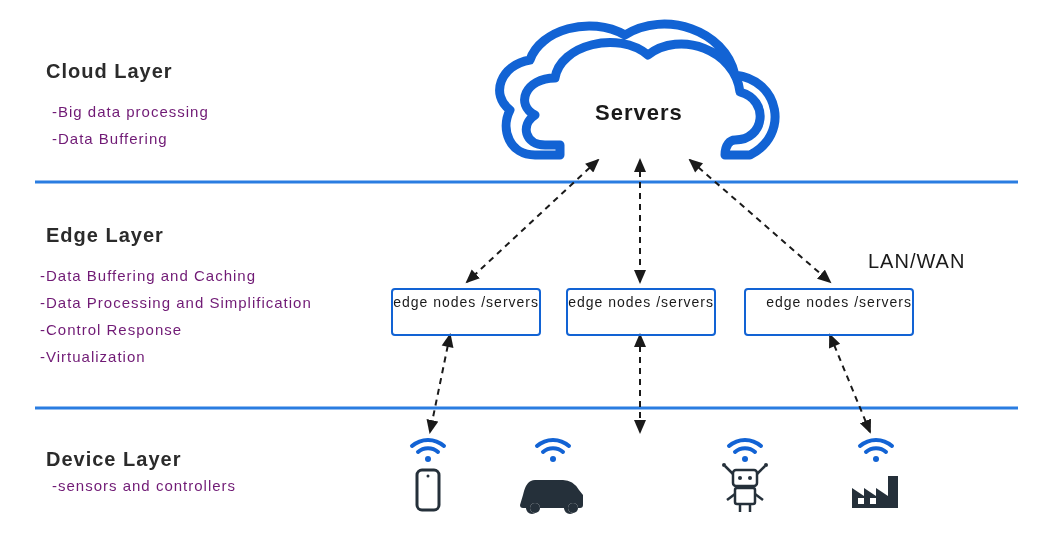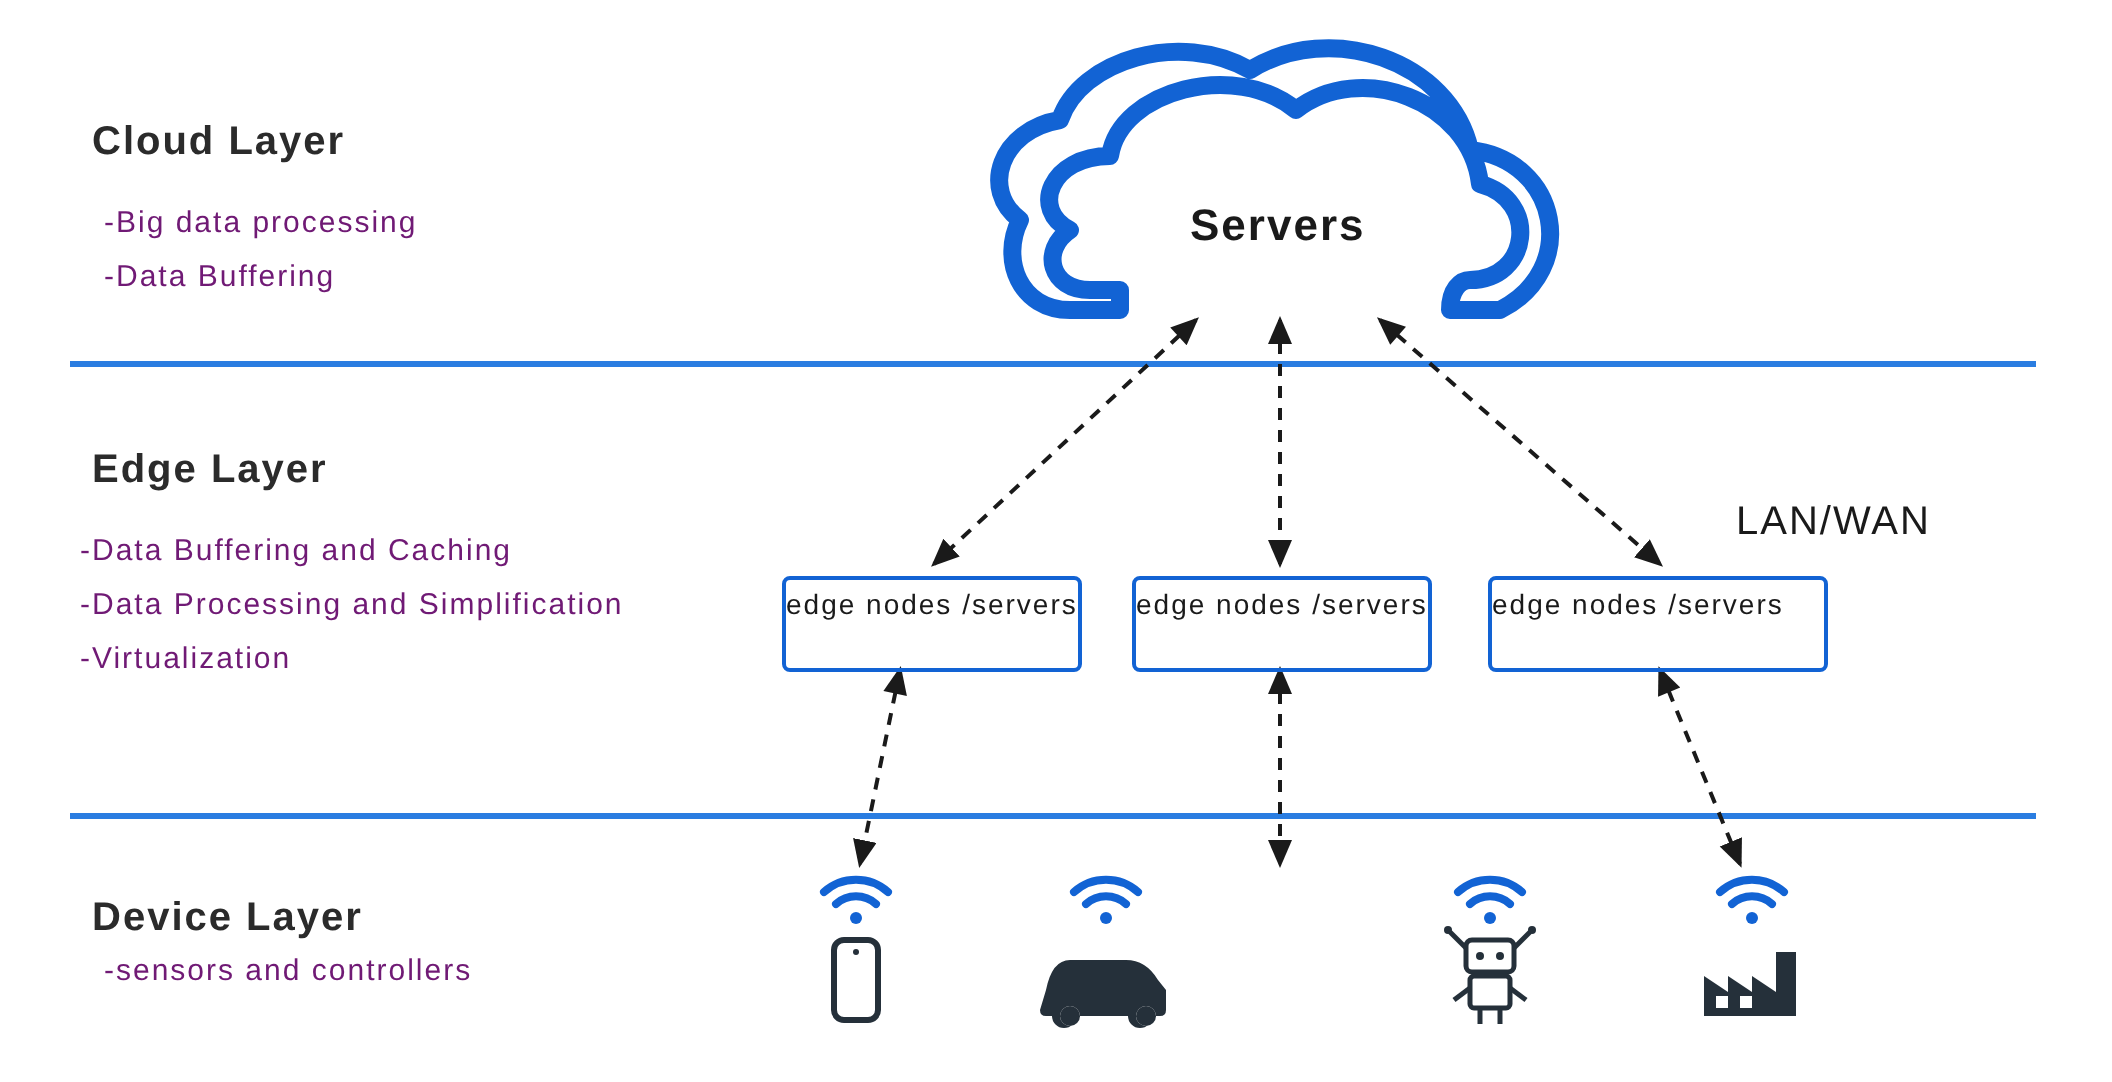--- a/index.html
+++ b/index.html
@@ -1,21 +1,21 @@
 <!DOCTYPE html>
 <html><head>
 <meta charset="utf-8">
 <style>
   html,body{margin:0;padding:0;background:#fff;font-family:Arial,Helvetica,sans-serif;}
   .stage{position:relative;width:996px;height:541px;}
   svg.canvas{position:absolute;left:0;top:0;}
   .layer-title{position:absolute;font-weight:700;letter-spacing:1px;color:#2b2b2b;font-size:20px;}
   .layer-sub{position:absolute;color:#701a75;font-size:15px;letter-spacing:1px;line-height:1.8;}
   .cloud-label{position:absolute;font-weight:700;font-size:22px;letter-spacing:1px;color:#1a1a1a;}
-  .edge-box{position:absolute;border:2px solid #1263d4;border-radius:4px;text-align:left;font-size:14px;letter-spacing:1px;color:#1a1a1a;line-height:1.2;padding-top:4px;}
+  .edge-box{position:absolute;border:2px solid #1263d4;border-radius:4px;text-align:right;font-size:14px;letter-spacing:1px;color:#1a1a1a;line-height:1.2;padding-top:4px;}
   .net-label{position:absolute;font-size:20px;letter-spacing:1px;color:#1a1a1a;}
 </style>
 </head>
 <body>
 
 <div class="stage">
 
   <svg class="canvas" width="1056" height="541">
     <defs>
       <marker id="ah" markerWidth="10" markerHeight="10" refX="6" refY="3" orient="auto">
@@ -113,20 +113,21 @@
   <div class="layer-sub" style="left:52px;top:98px;">
     <div>-Big data processing</div>
     <div>-Data Buffering</div>
   </div>
   <div class="cloud-label" style="left:595px;top:100px;text-align:center;">Servers</div>
 
   <div class="layer-title" style="left:46px;top:224px;text-align:center;">Edge Layer</div>
   <div class="layer-sub" style="left:40px;top:262px;">
     <div>-Data Buffering and Caching</div>
     <div>-Data Processing and Simplification</div>
+    <div>-Control Response</div>
     <div>-Virtualization</div>
   </div>
   <div class="net-label" style="left:868px;top:250px;">LAN/WAN</div>
 
   <div class="edge-box" style="left:391px;top:288px;width:146px;height:40px;">
     <span>edge nodes /servers</span>
   </div>
   <div class="edge-box" style="left:566px;top:288px;width:146px;height:40px;">
     <span>edge nodes /servers</span>
   </div>

